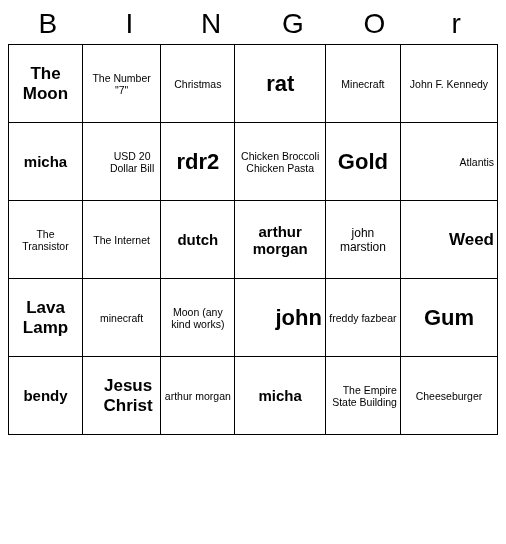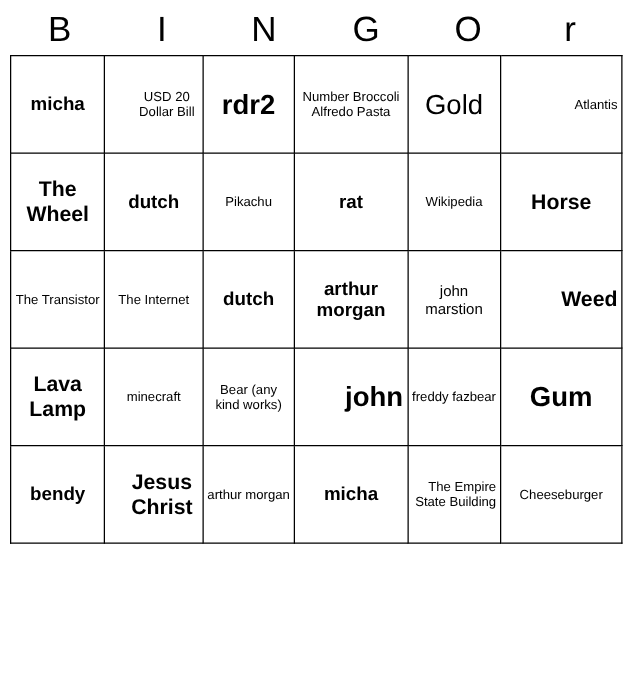--- a/index.html
+++ b/index.html
@@ -50,47 +50,47 @@
   <span>I</span>
   <span>N</span>
   <span>G</span>
   <span>O</span>
   <span>r</span>
 </div>
 
 <table class="bingo-grid">
   <tbody id="grid-body">
       <tr>
+        <td style="font-size: 17px; font-weight: bold;">The Moon</td>
+        <td style="font-size: 10.5px;">The Number "7"</td>
+        <td style="font-size: 10.5px;">Christmas</td>
+        <td style="font-size: 22px; font-weight: bold;">rat</td>
+        <td style="font-size: 10.5px;">Minecraft</td>
+        <td style="font-size: 10.5px;">John F. Kennedy</td>
+      </tr>
+      <tr>
         <td style="font-size: 15px; font-weight: bold;">micha</td>
         <td style="font-size: 10.5px; padding-left: 24px;">USD 20 Dollar Bill</td>
         <td style="font-size: 22px; font-weight: bold;">rdr2</td>
-        <td style="font-size: 10.5px;">Number Broccoli Alfredo Pasta</td>
-        <td style="font-size: 22px; font-weight: normal;">Gold</td>
+        <td style="font-size: 10.5px;">Chicken Broccoli Chicken Pasta</td>
+        <td style="font-size: 22px; font-weight: bold;">Gold</td>
         <td style="font-size: 10.5px; text-align: right;">Atlantis</td>
-      </tr>
-      <tr>
-        <td style="font-size: 17px; font-weight: bold;">The Wheel</td>
-        <td style="font-size: 15px; font-weight: bold;">dutch</td>
-        <td style="font-size: 10.5px;">Pikachu</td>
-        <td style="font-size: 15px; font-weight: bold;">rat</td>
-        <td style="font-size: 10.5px;">Wikipedia</td>
-        <td style="font-size: 17px; font-weight: bold;">Horse</td>
       </tr>
       <tr>
         <td style="font-size: 10.5px;">The Transistor</td>
         <td style="font-size: 10.5px;">The Internet</td>
         <td style="font-size: 15px; font-weight: bold;">dutch</td>
         <td style="font-size: 15px; font-weight: bold;">arthur morgan</td>
         <td style="font-size: 12px; margin-top: 32px;">john marstion</td>
         <td style="font-size: 17px; font-weight: bold; padding-left: 48px;">Weed</td>
       </tr>
       <tr>
         <td style="font-size: 17px; font-weight: bold;">Lava Lamp</td>
         <td style="font-size: 10.5px;">minecraft</td>
-        <td style="font-size: 10.5px;">Bear (any kind works)</td>
+        <td style="font-size: 10.5px;">Moon (any kind works)</td>
         <td style="font-size: 22px; font-weight: bold; padding-left: 40px;">john</td>
         <td style="font-size: 10.5px;">freddy fazbear</td>
         <td style="font-size: 22px; font-weight: bold;">Gum</td>
       </tr>
       <tr>
         <td style="font-size: 15px; font-weight: bold;">bendy</td>
         <td style="font-size: 17px; font-weight: bold; padding-left: 16px;">Jesus Christ</td>
         <td style="font-size: 10.5px;">arthur morgan</td>
         <td style="font-size: 15px; font-weight: bold;">micha</td>
         <td style="font-size: 10.5px; text-align: right;">The Empire State Building</td>

